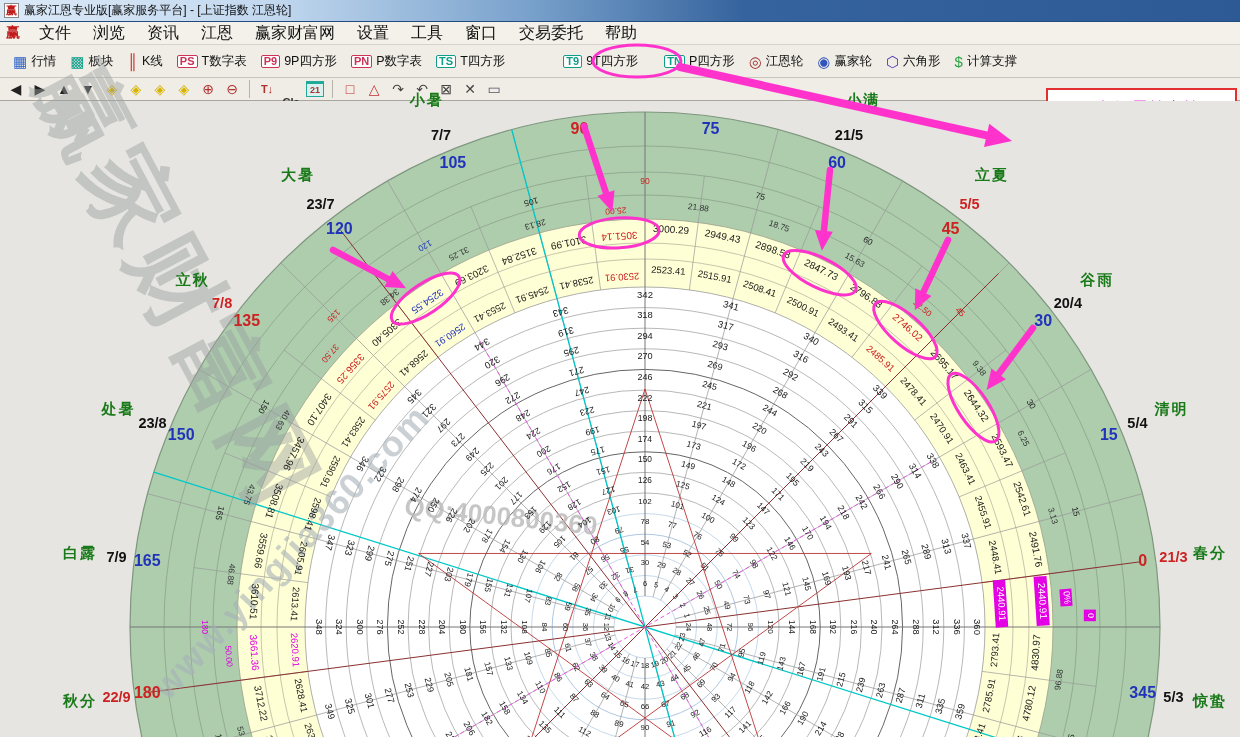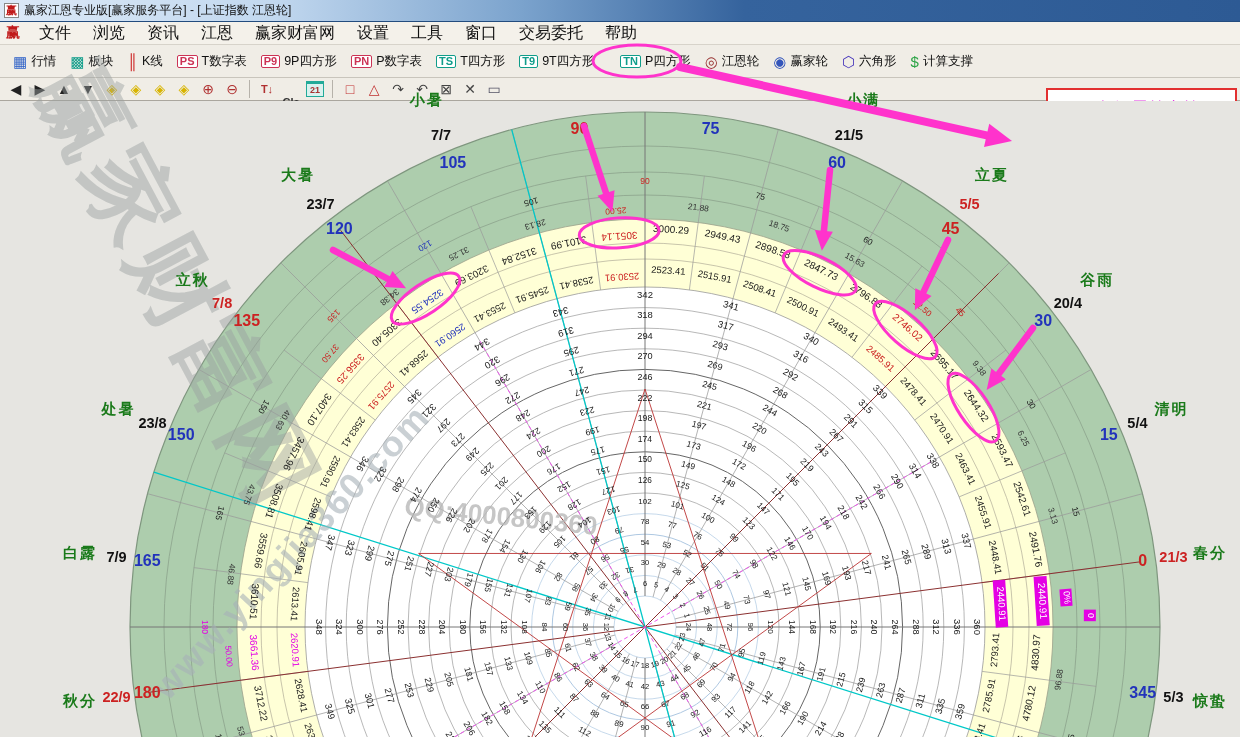--- a/index.html
+++ b/index.html
@@ -102,21 +102,21 @@
       </div>
       <div class="tb1-item">
         <span class="badge" style="color: rgb(204, 51, 85); border-color: rgb(204, 51, 85);">PN</span>
         <span>P数字表</span>
       </div>
       <div class="tb1-item">
         <span class="badge" style="color: rgb(15, 157, 138); border-color: rgb(15, 157, 138);">TS</span>
         <span>T四方形</span>
       </div>
       <div class="tb1-item">
-        <span class="badge" style="color: rgb(15, 157, 138); border-color: rgb(15, 157, 138);">T9</span>
+        <span class="badge" style="color: rgb(15, 157, 138); border-color: rgb(15, 157, 138); margin-left: 44px;">T9</span>
         <span>9T四方形</span>
       </div>
       <div class="tb1-item">
         <span class="badge" style="color: rgb(15, 157, 138); border-color: rgb(15, 157, 138); margin-left: 12px;">TN</span>
         <span>P四方形</span>
       </div>
       <div class="tb1-item">
         <span class="glyph" style="color: rgb(153, 51, 51);">◎</span>
         <span>江恩轮</span>
       </div>

